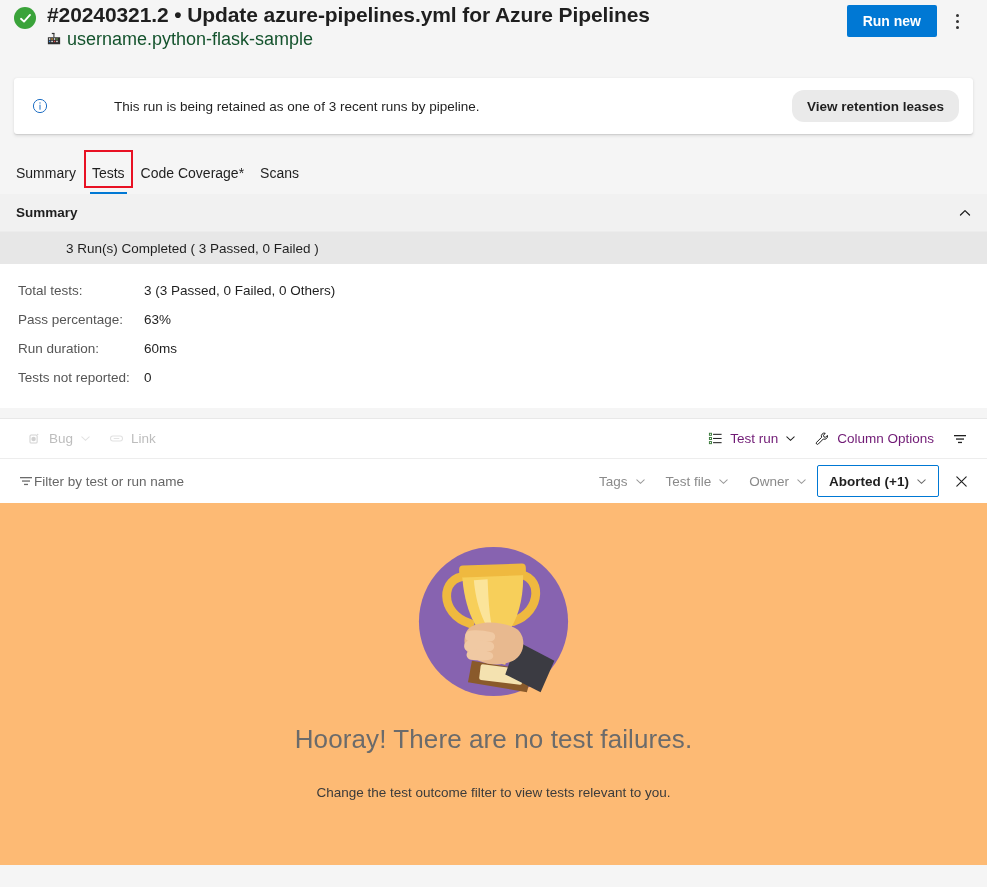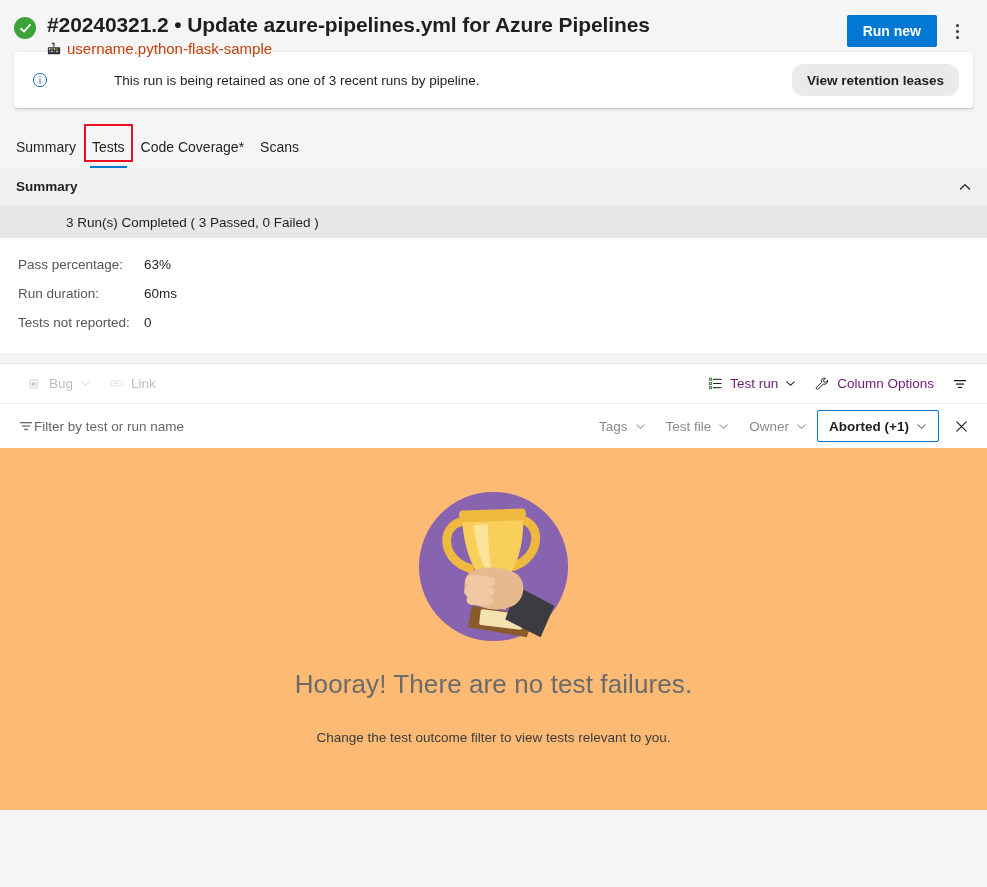--- a/index.html
+++ b/index.html
@@ -18,24 +18,24 @@
   .page {
     position: relative;
     width: 987px;
     height: 887px;
     background: #f5f5f5;
   }
 
   
   .header {
     background: #f5f5f5;
-    padding: 10px 14px 6px 14px;
+    padding: 0 14px 6px 14px;
     display: flex;
     align-items: flex-start;
-    height: 52px;
+    height: 78px;
   }
   .status-icon {
     width: 22px;
     height: 22px;
     border-radius: 50%;
     background: #3aa33a;
     display: flex;
     align-items: center;
     justify-content: center;
     margin-top: 7px;
@@ -60,22 +60,22 @@
     align-items: center;
     margin-top: 1px;
     gap: 6px;
   }
   .repo-icon {
     width: 14px;
     height: 14px;
     display: block;
   }
   .repo-name {
-    font-size: 15px;
-    color: #c2410c;
+    font-size: 18px;
+    color: #14532d;
     line-height: 16px;
   }
   .header-actions {
     display: flex;
     align-items: center;
     gap: 4px;
     margin-top: 5px;
     flex: 0 0 auto;
   }
   .btn-primary {
@@ -407,20 +407,24 @@
       <span class="summary-head-title">Summary</span>
       <svg class="chev" viewBox="0 0 16 16">
         <path d="M3.5 10 L8 5.6 L12.5 10" fill="none" stroke="#1f1f1f" stroke-width="1.3" stroke-linecap="round" stroke-linejoin="round"></path>
       </svg>
     </div>
     <div class="runs-row">
       <span>3 Run(s) Completed ( 3 Passed, 0 Failed )</span>
     </div>
     <div class="stats">
       <div class="stat-row">
+        <span class="stat-label">Total tests:</span>
+        <span class="stat-value">3 (3 Passed, 0 Failed, 0 Others)</span>
+      </div>
+      <div class="stat-row">
         <span class="stat-label">Pass percentage:</span>
         <span class="stat-value">63%</span>
       </div>
       <div class="stat-row">
         <span class="stat-label">Run duration:</span>
         <span class="stat-value">60ms</span>
       </div>
       <div class="stat-row">
         <span class="stat-label">Tests not reported:</span>
         <span class="stat-value">0</span>

